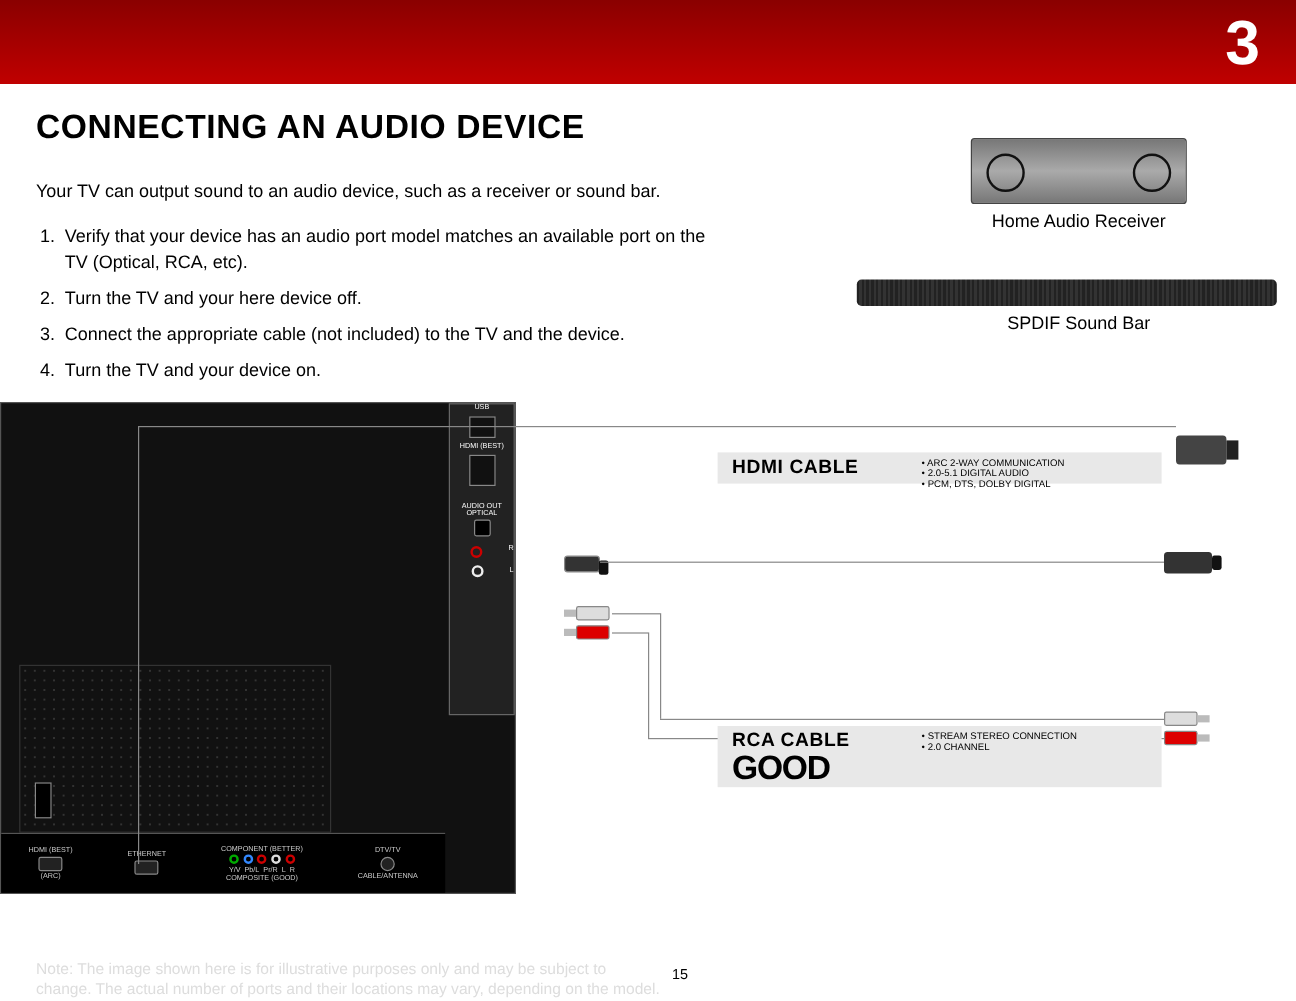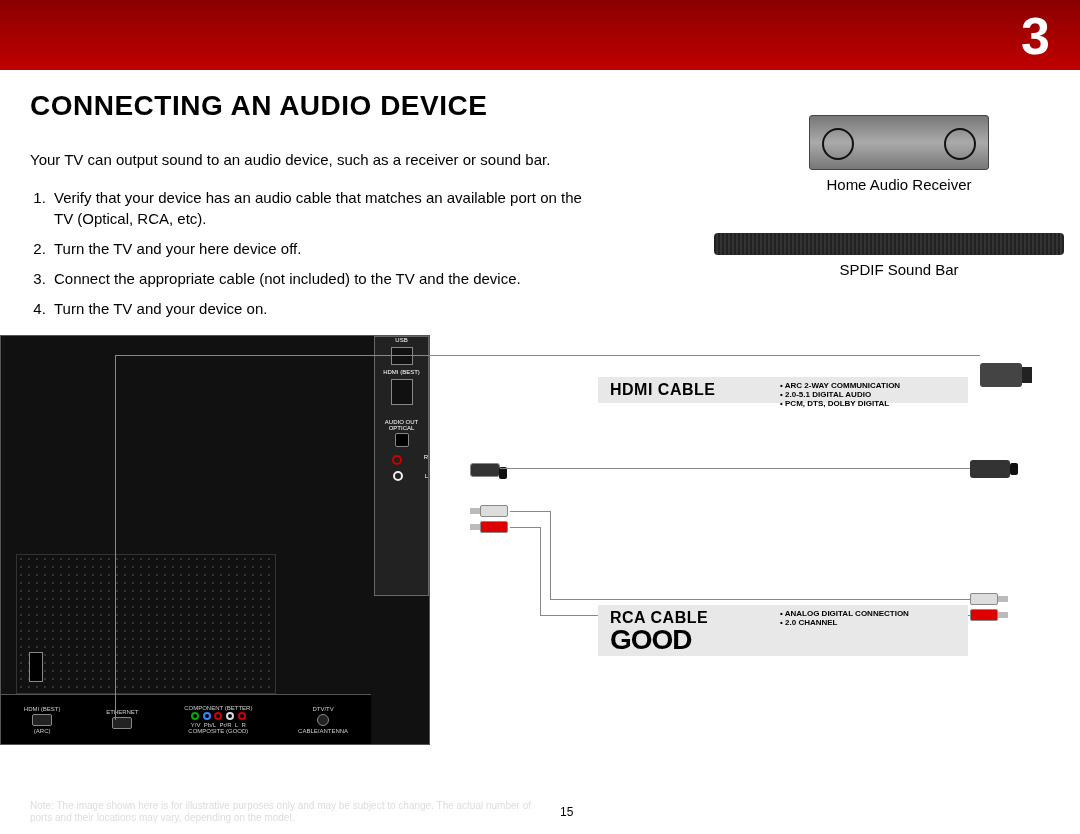--- a/index.html
+++ b/index.html
@@ -119,36 +119,36 @@
   .mini{ width:20px;height:12px;background:#222;border:1px solid #888;margin:2px auto; border-radius:2px;}
   .jack{ width:8px;height:8px;border:2px solid #0a0;border-radius:50%;display:inline-block;margin:1px;}
   .jack.b{border-color:#38f;} .jack.r{border-color:#c00;} .jack.w{border-color:#ddd;}
 
   .back-of-tv-label{
     position:absolute; left:30px; top:442px;
     color:#fff; font-weight:900; font-size:18px; letter-spacing:1px;
   }
   .note {
     position:absolute; left:30px; top:465px;
-    color:#ddd; font-size:10px; line-height:1.2; width:520px;
+    color:#ddd; font-size:13px; line-height:1.2; width:520px;
   }
   .pagenum {
     position:absolute; left:560px; top:470px; font-size:12px;
   }
 
   
   .info-row {
     position:absolute; left:598px;
     background:#e8e8e8;
     width:370px;
     padding:4px 10px 4px 12px;
   }
   .info-row .cable { font-size:16px; font-weight:900; letter-spacing:0.5px;}
   .info-row .rating { font-size:28px; font-weight:900; letter-spacing:-1px; line-height:0.9; }
-  .info-row ul { position:absolute; left:170px; top:4px; font-size:8px; font-weight:700; list-style:none;margin-left:12px;}
+  .info-row ul { position:absolute; left:170px; top:4px; font-size:8px; font-weight:400; list-style:none;}
   .info-row ul li::before{ content:"• "; }
   .row-best  { top:42px;  }
   .row-better{ top:140px; }
   .row-good  { top:270px; }
 
   
   .hline { position:absolute; height:1px; background:#888; }
   .vline { position:absolute; width:1px;  background:#888; }
   .plug-hdmi { position:absolute; width:42px; height:24px; background:#444; border-radius:3px; }
   .plug-hdmi::after{content:"";position:absolute;right:-10px;top:4px;width:10px;height:16px;background:#222;}
@@ -164,21 +164,21 @@
 <body>
 
 <div class="red-header">
   <div class="chapter-num">3</div>
 </div>
 
 <div class="content">
   <h1 class="section-title">CONNECTING AN AUDIO DEVICE</h1>
   <p class="intro">Your TV can output sound to an audio device, such as a receiver or sound bar.</p>
   <ol class="steps">
-    <li>Verify that your device has an audio cable that matches an available port on the TV (Optical, RCA, etc).</li>
+    <li>Verify that your device has an audio port model matches an available port on the TV (Optical, RCA, etc).</li>
     <li>Turn the TV and your here device off.</li>
     <li>Connect the appropriate cable (not included) to the TV and the device.</li>
     <li>Turn the TV and your device on.</li>
   </ol>
 </div>
 
 <div class="right-illus">
   <div class="receiver"></div>
   <div>Home Audio Receiver</div>
   <div class="soundbar"></div>
@@ -280,21 +280,21 @@
     <ul>
       <li>ARC 2-WAY COMMUNICATION</li>
       <li>2.0-5.1 DIGITAL AUDIO</li>
       <li>PCM, DTS, DOLBY DIGITAL</li>
     </ul>
   </div>
   <div class="info-row row-good">
     <div class="cable">RCA CABLE</div>
     <div class="rating">GOOD</div>
     <ul>
-      <li>ANALOG DIGITAL CONNECTION</li>
+      <li>STREAM STEREO CONNECTION</li>
       <li>2.0 CHANNEL</li>
     </ul>
   </div>
 
   <div class="back-of-tv-label">BACK OF TV</div>
   <div class="note">Note: The image shown here is for illustrative purposes only and may be subject to change. The actual number of ports and their locations may vary, depending on the model.</div>
   <div class="pagenum">15</div>
 </div>
 
 </body></html>

